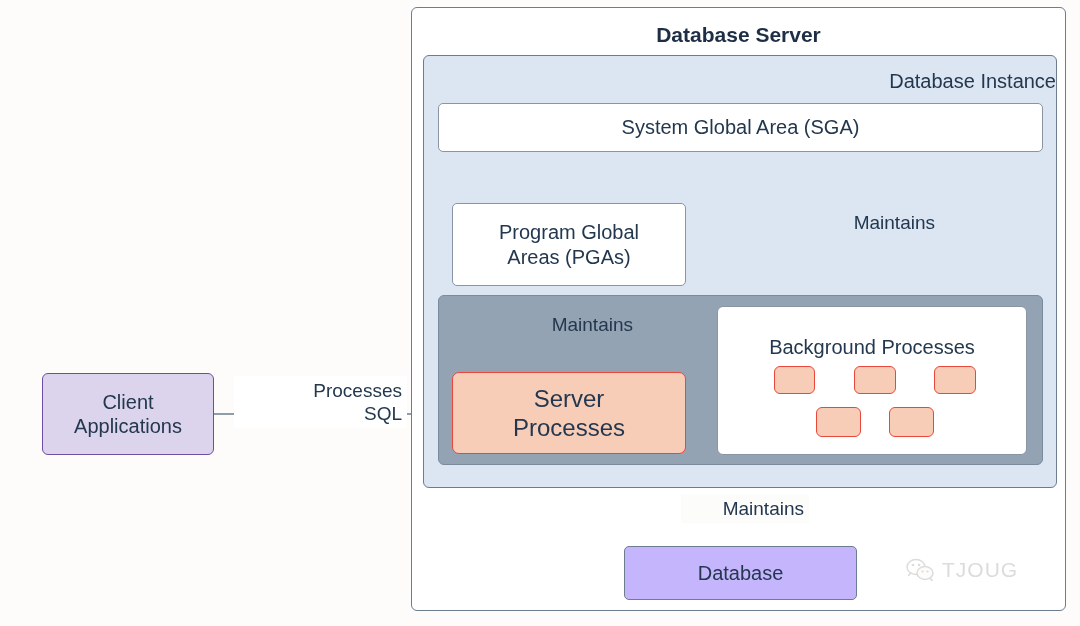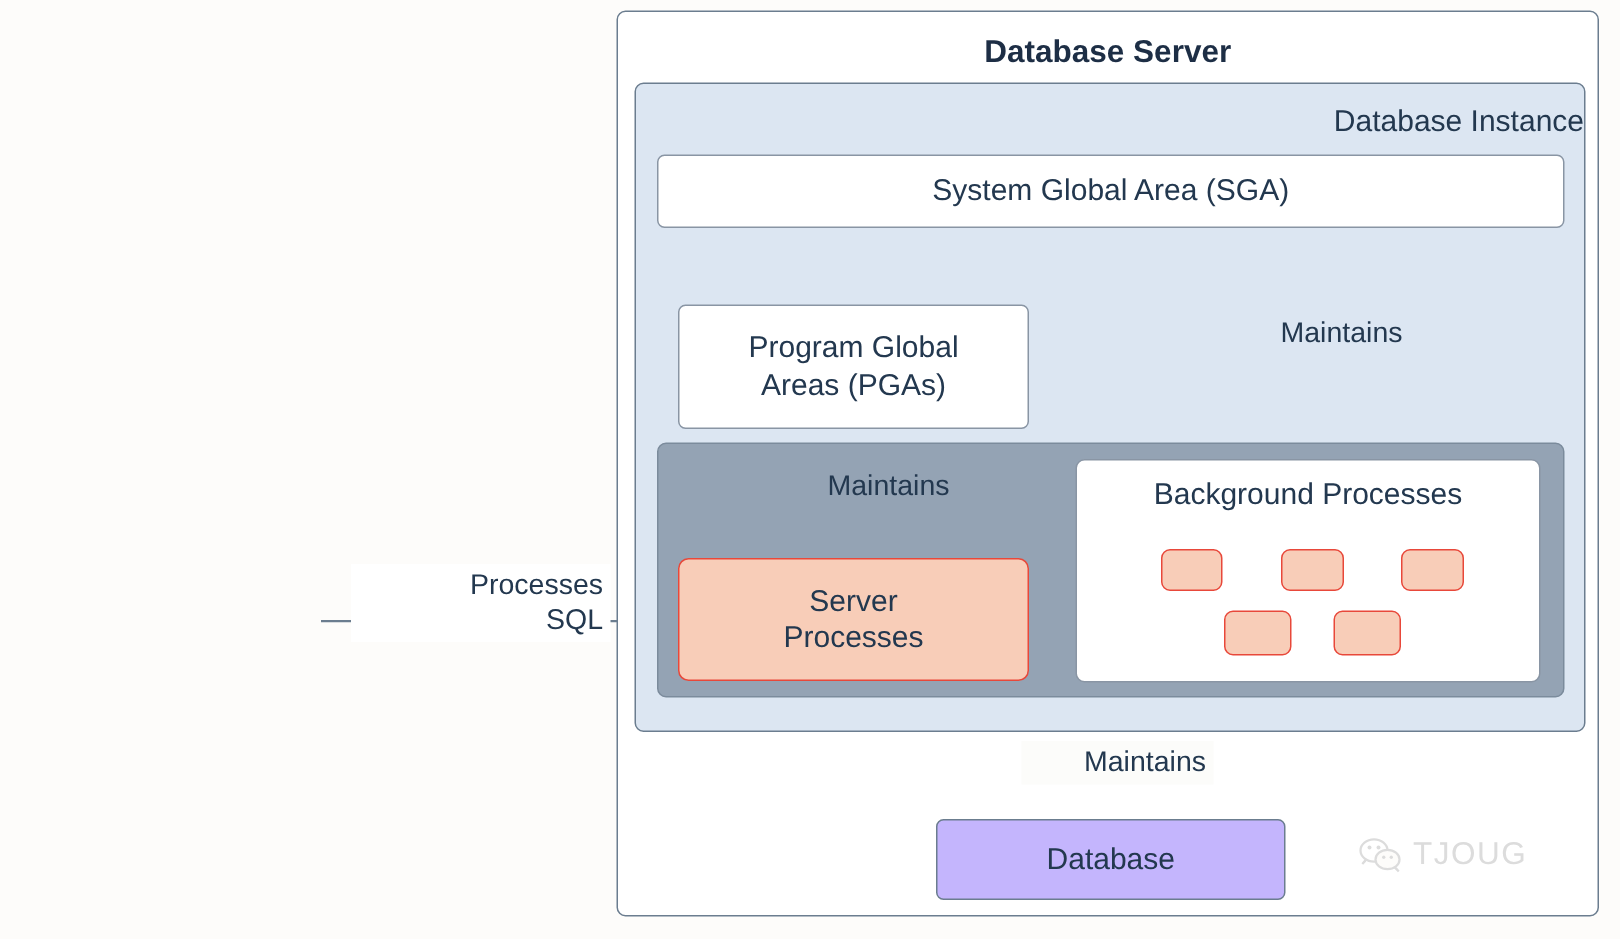--- a/index.html
+++ b/index.html
@@ -93,35 +93,35 @@
     display: block;
   }
 
   
   #server-processes-box {
     left: 452px; top: 372px;
     width: 234px; height: 82px;
     background: #f8cdb8;
     border: 1.6px solid #e8483a;
     border-radius: 7px;
-    font-size: 20px;
+    font-size: 24px;
   }
 
   
   #bg-box {
     left: 717px; top: 306px;
     width: 310px; height: 149px;
     background: #ffffff;
     border: 1.4px solid #8995a4;
     border-radius: 6px;
     display: block;
   }
   #bg-title {
     position: absolute;
-    left: 0; right: 0; top: 11px;
+    left: 0; right: 0; top: 28px;
     text-align: center;
     font-size: 20px;
     color: #23384f;
   }
   .proc-chip {
     position: absolute;
     background: #f8cdb8;
     border: 1.6px solid #e8483a;
     border-radius: 6px;
   }
@@ -240,20 +240,22 @@
     <div id="bg-title">Background Processes</div>
     <div class="proc-chip" style="left:56px; top:59px; width:39px; height:26px;"></div>
     <div class="proc-chip" style="left:136px; top:59px; width:40px; height:26px;"></div>
     <div class="proc-chip" style="left:216px; top:59px; width:40px; height:26px;"></div>
     <div class="proc-chip" style="left:98px; top:100px; width:43px; height:28px;"></div>
     <div class="proc-chip" style="left:171px; top:100px; width:43px; height:28px;"></div>
   </div>
 
   <div class="box" id="database-box">Database</div>
 
+  <div class="box" id="client-box" style="white-space: pre-line;">Client
+Applications</div>
 
   <div class="edge-label on-white" style="left:234px; top:376px; width:163px;">Processes
 SQL</div>
 
   <div class="edge-label on-blue" style="left:812px; top:208px; width:118px;">Maintains</div>
 
   <div class="edge-label on-gray" style="left:510px; top:310px; width:118px;">Maintains</div>
 
   <div class="edge-label" style="left:681px; top:494px; width:118px;">Maintains</div>
 

